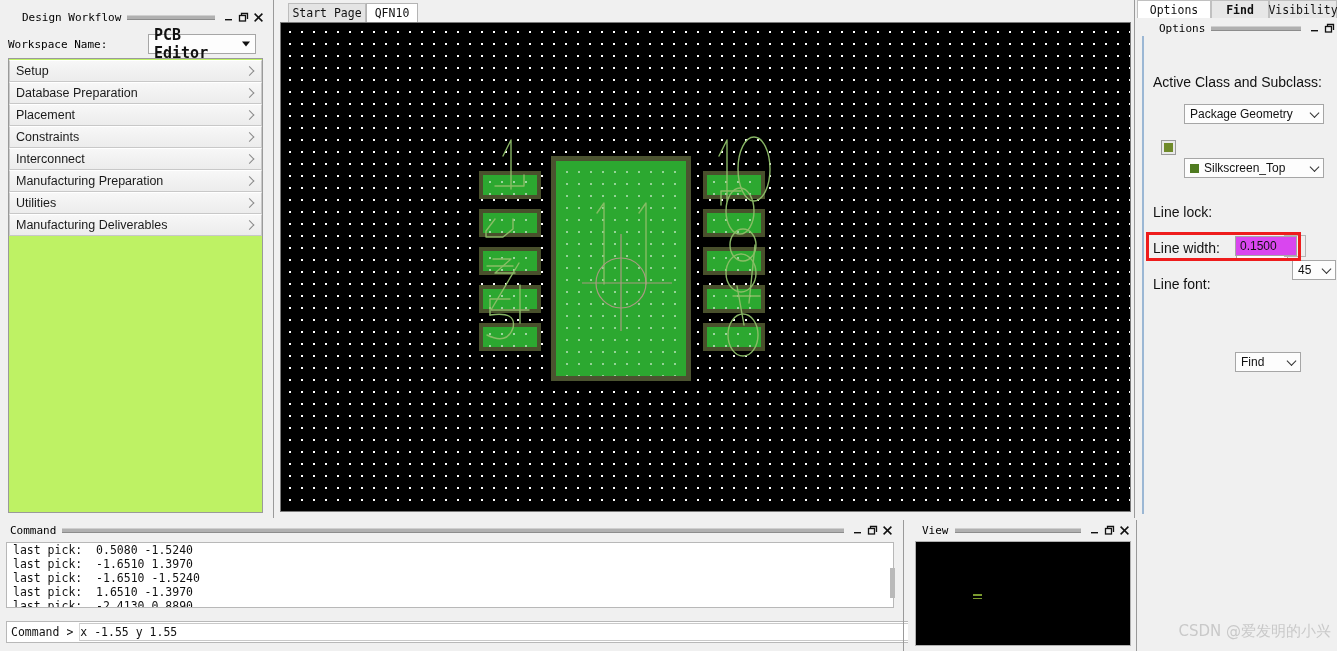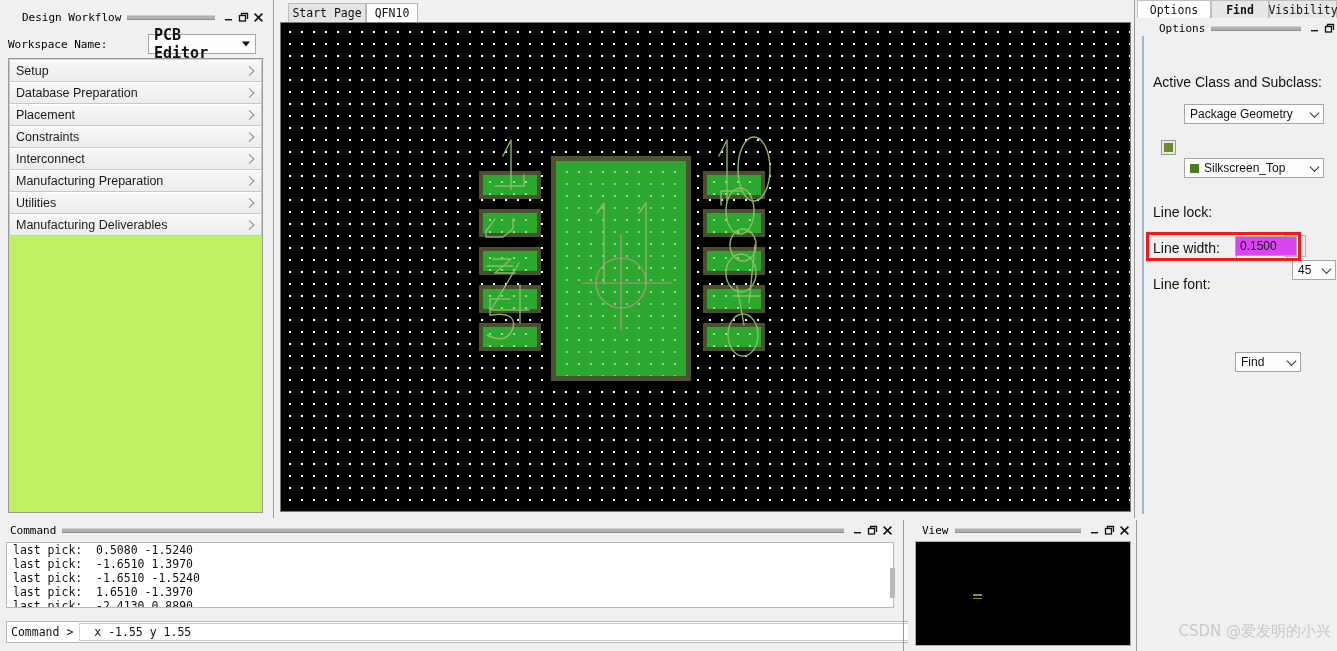--- a/index.html
+++ b/index.html
@@ -177,21 +177,21 @@
     position: absolute; left: 6px; top: 103px; width: 1016px; height: 22px;
     background: #fff; border: 1px solid #b8b8b8; display: flex; align-items: center;
   }
   .cmd-prompt {
     font-family: "DejaVu Sans Mono", monospace; font-size: 11.5px;
     color: #111; padding: 0 6px 0 4px; white-space: nowrap;
   }
   .cmd-input {
     flex: 1 1 auto; height: 18px; border: 1px solid #c9c9c9; border-left: 1px solid #d6d6d6;
     background: #fff; font-family: "DejaVu Sans Mono", monospace;
-    font-size: 11.5px; color: #111; display: flex; align-items: center; padding-left: 14px;
+    font-size: 11.5px; color: #111; display: flex; align-items: center; padding-left: 0;
   }
   .cmd-caret {
     width: 18px; height: 20px; display: flex; align-items: center; justify-content: center;
   }
 
   
   .viewpanel { position: absolute; left: 908px; top: 518px; width: 228px; height: 133px; background: #f0f0f0; }
   .view-title { position: absolute; left: 14px; top: 4px; width: 210px; }
   .view-canvas {
     position: absolute; left: 7px; top: 23px; width: 216px; height: 105px;

